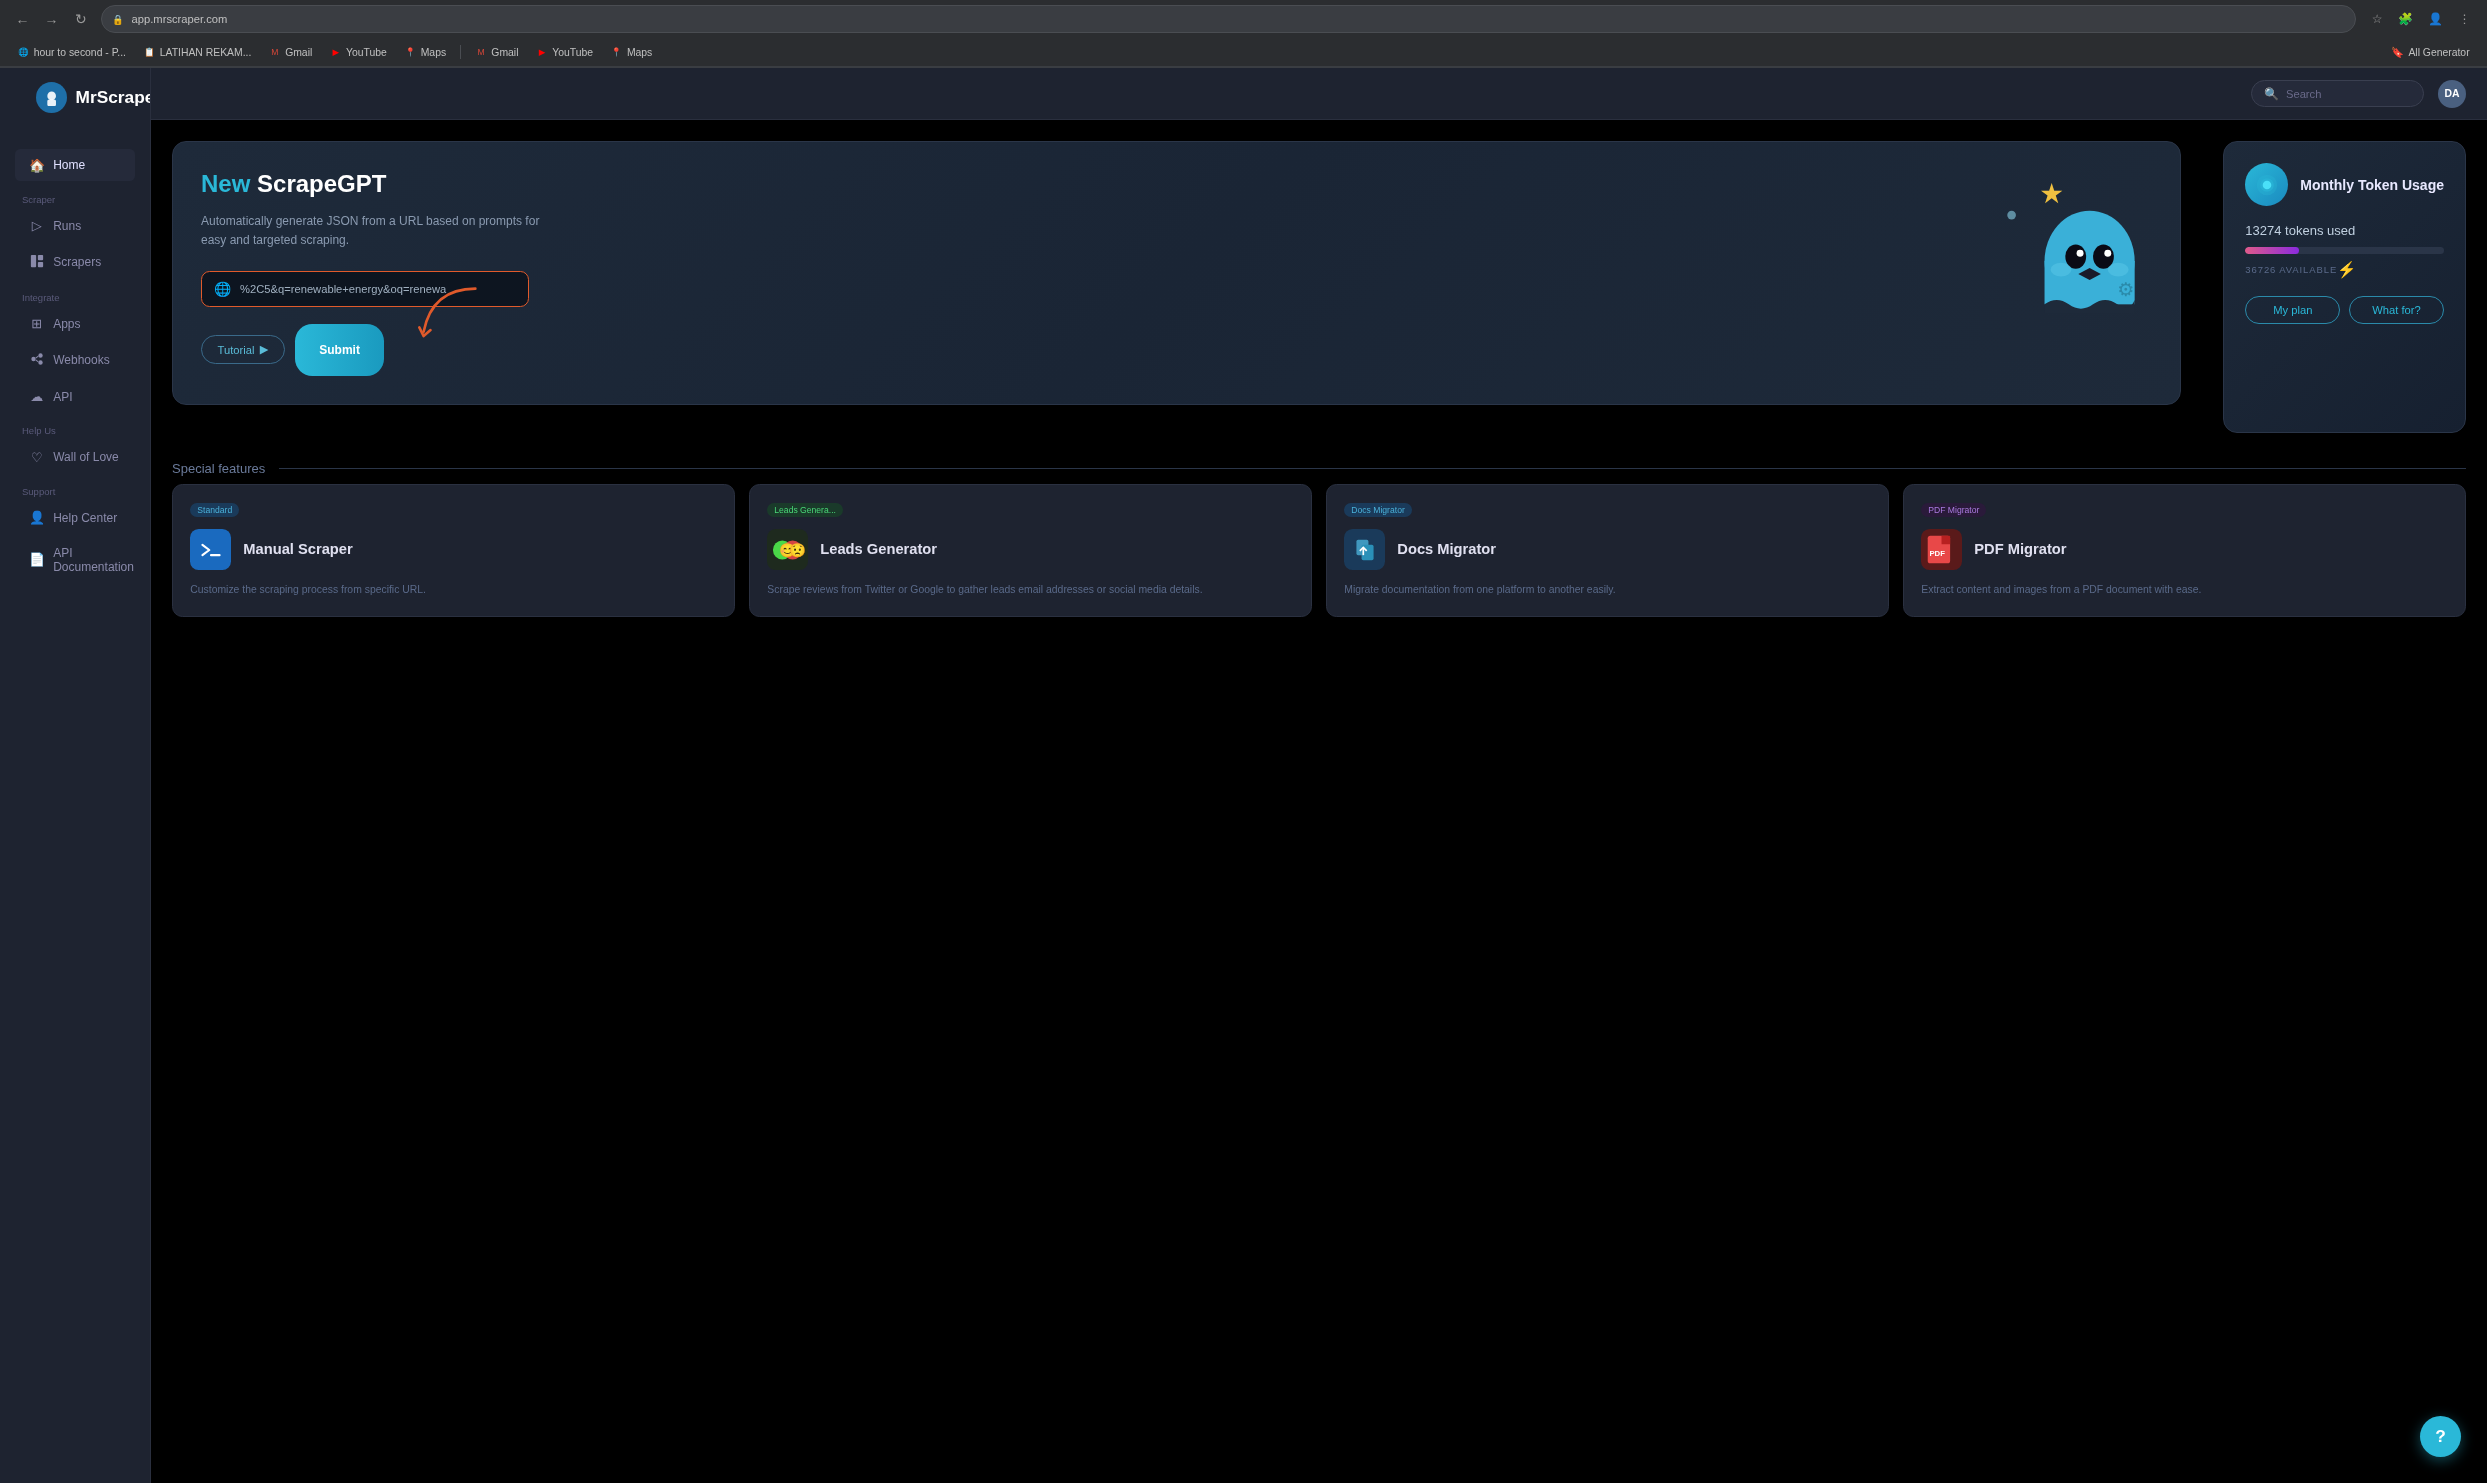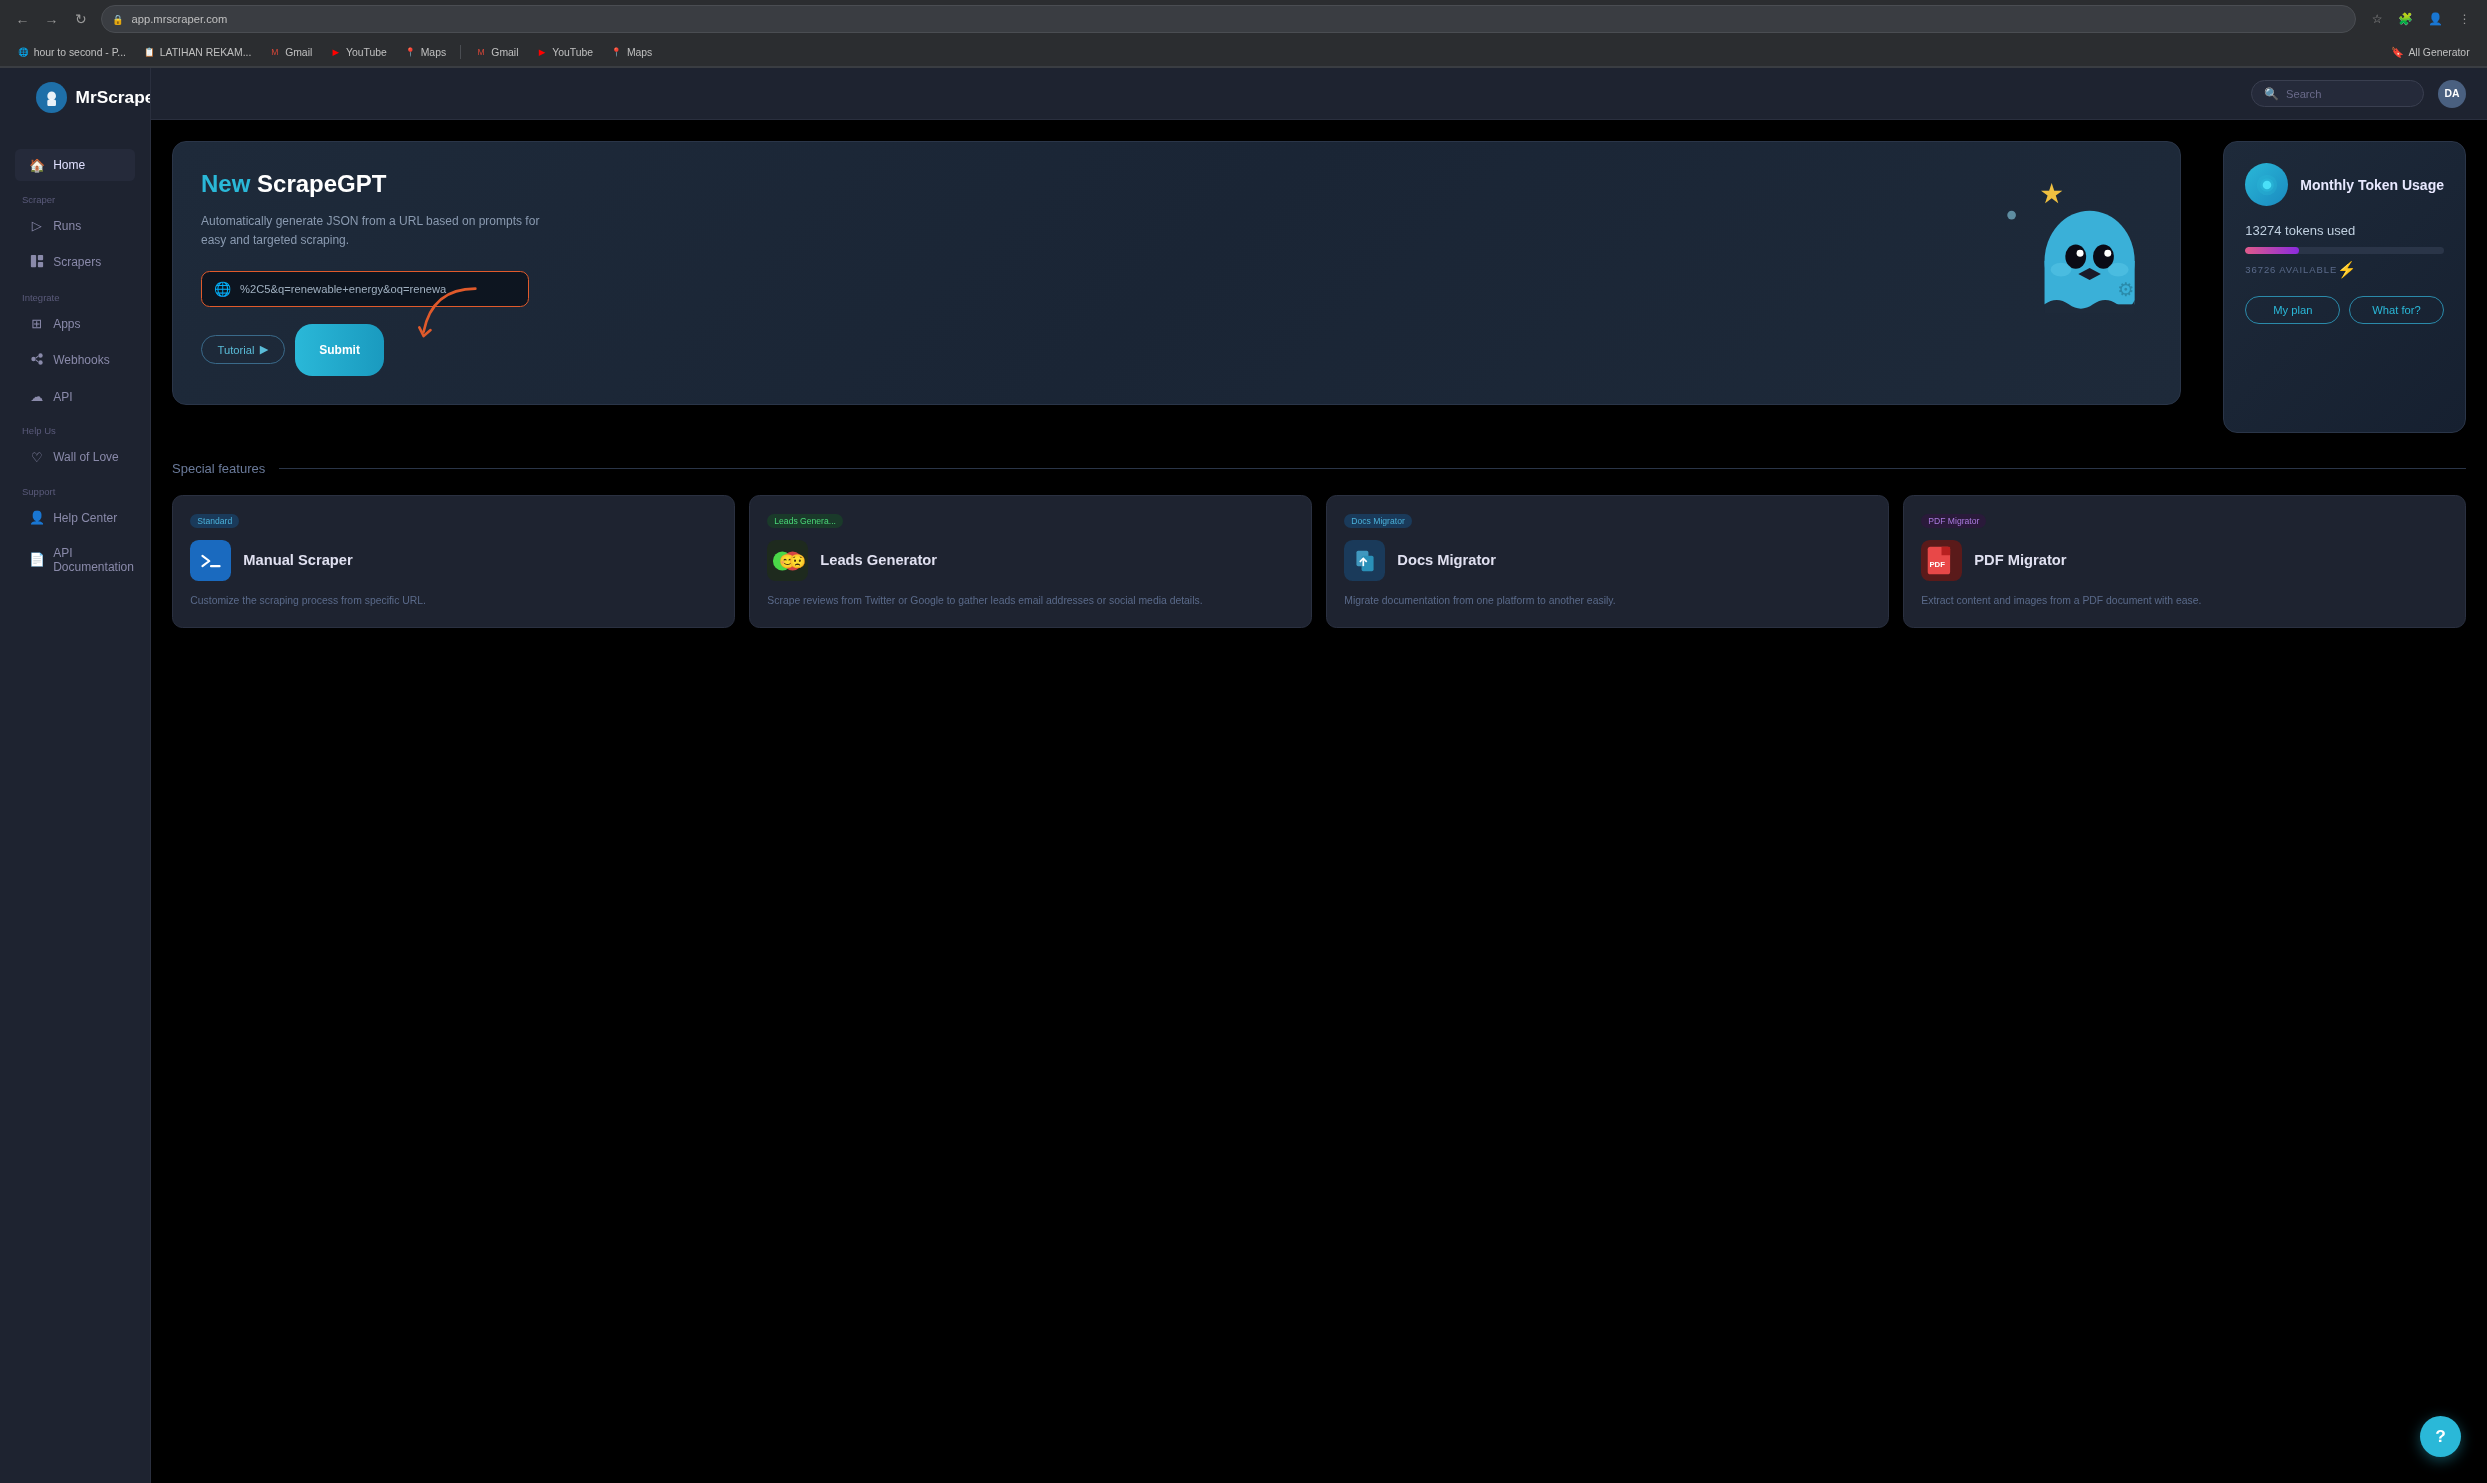--- a/index.html
+++ b/index.html
@@ -388,21 +388,21 @@
       padding: 7px 12px;
       color: #2ab8d8;
       cursor: pointer;
       font-size: 11.2px;
     }
 
     
     .section-title {
       font-size: 13px;
       color: #6a7a9a;
-      margin-bottom: 19px;
+      margin-bottom: 8px;
       display: flex;
       align-items: center;
       gap: 14px;
     }
     .section-title::after {
       content: '';
       flex: 1;
       height: 0.9px;
       background: #2a3548;
     }

